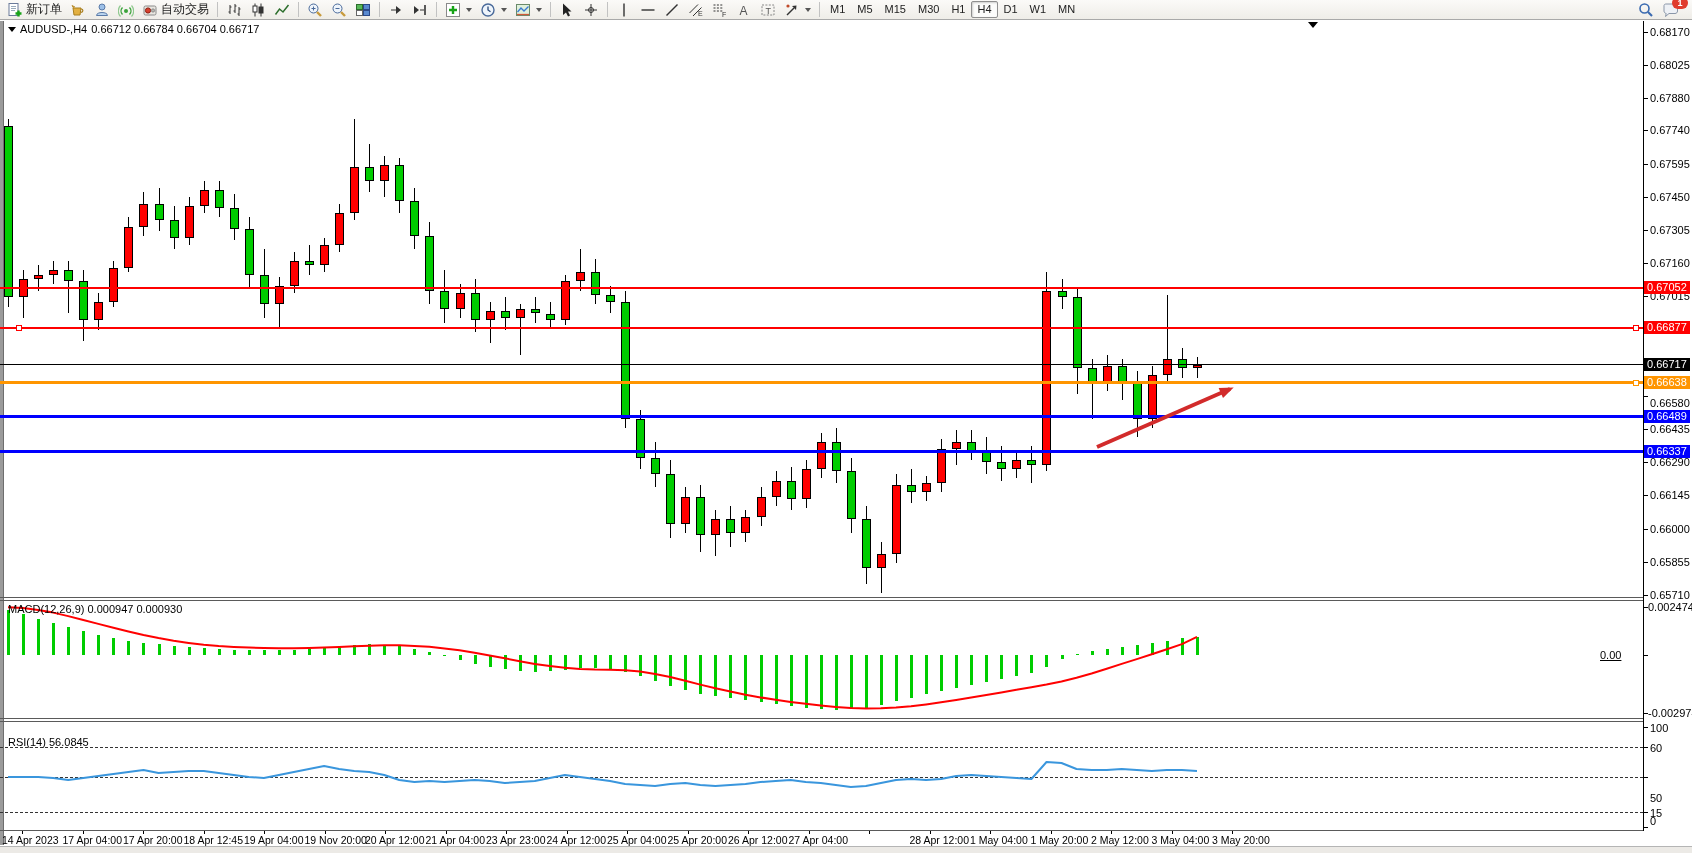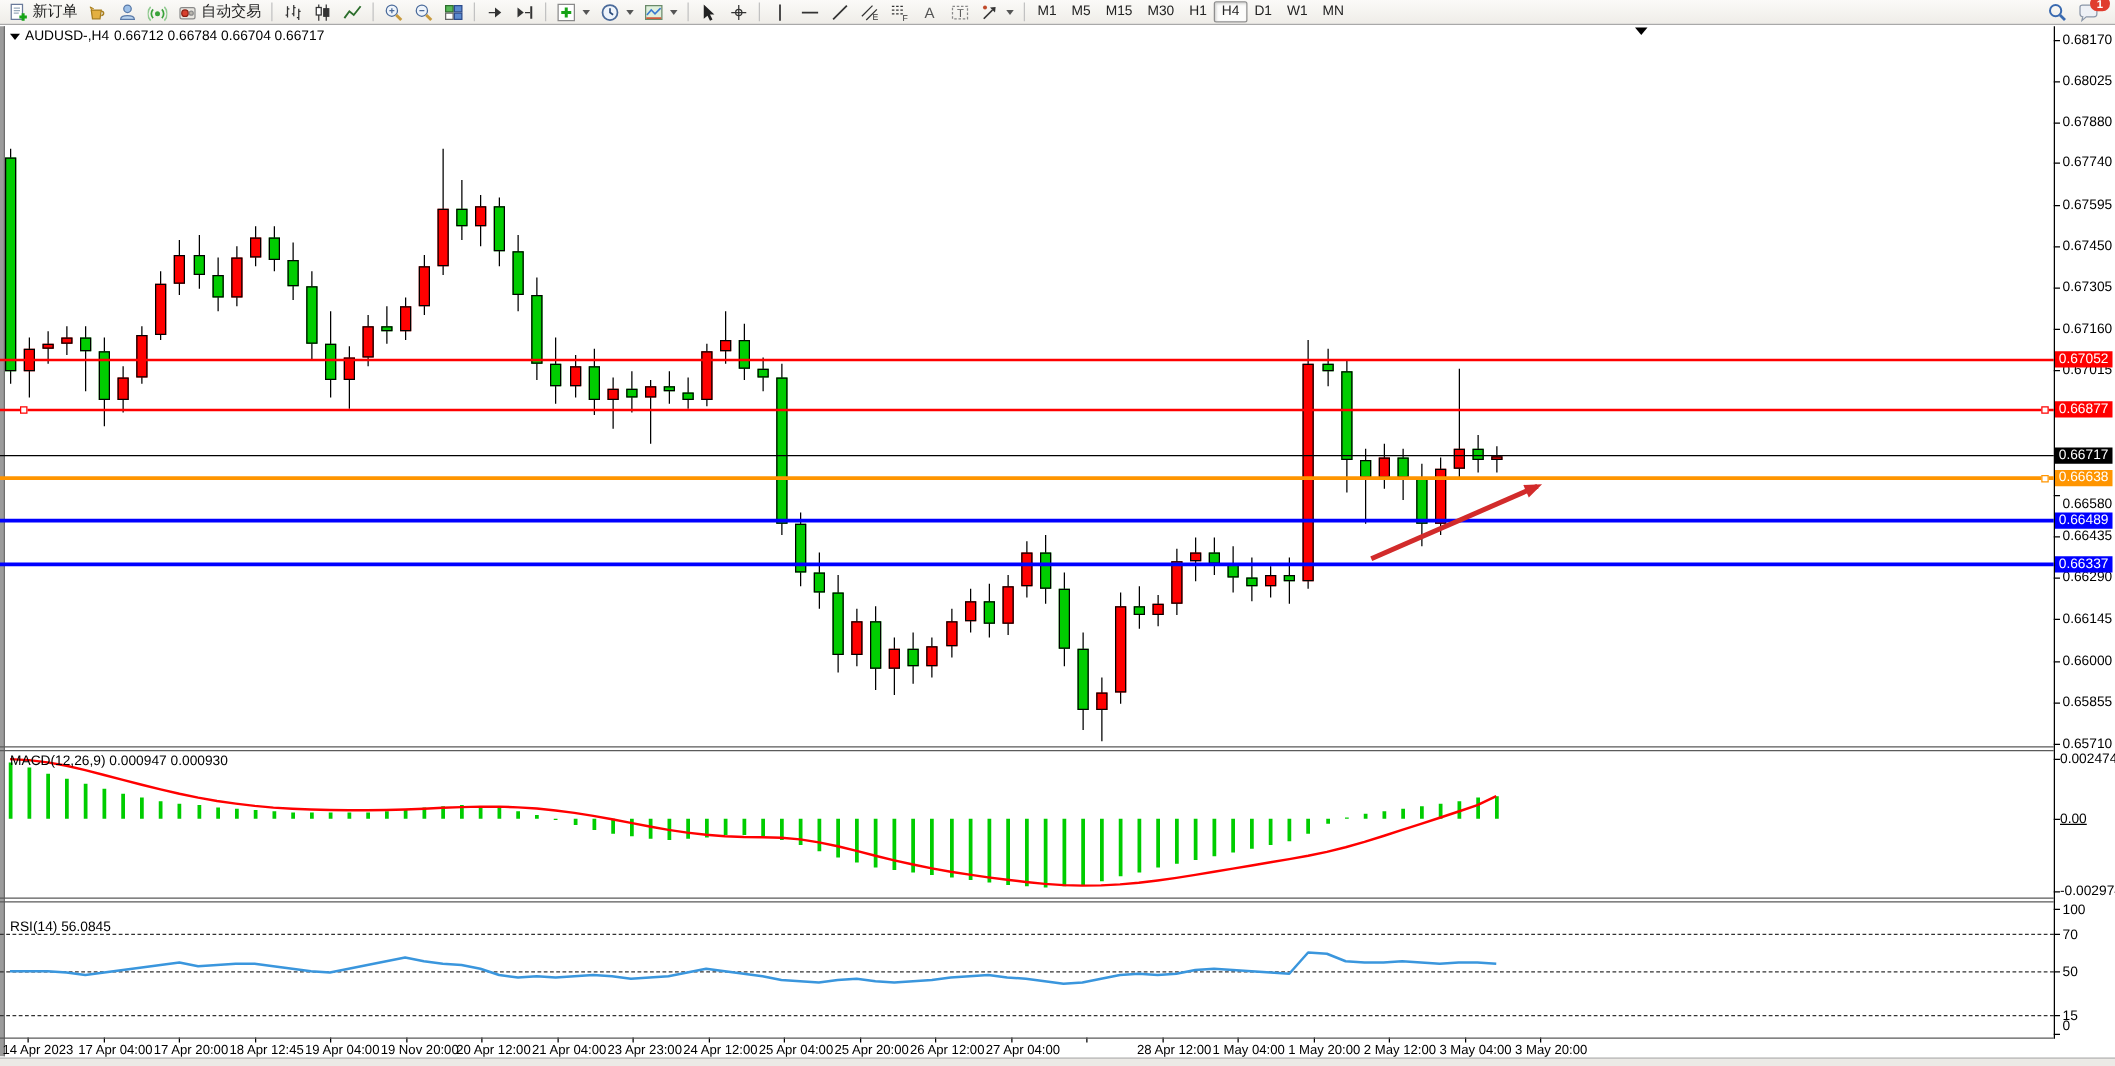--- a/index.html
+++ b/index.html
@@ -597,31 +597,31 @@
       <div class="hist" style="left: 1105.65px; top: 648.58px; height: 6.42015px; background: rgb(0, 205, 0);"></div>
       <div class="hist" style="left: 1120.7px; top: 646.634px; height: 8.36565px; background: rgb(0, 205, 0);"></div>
       <div class="hist" style="left: 1135.75px; top: 644.689px; height: 10.3111px; background: rgb(0, 205, 0);"></div>
       <div class="hist" style="left: 1150.8px; top: 642.743px; height: 12.2567px; background: rgb(0, 205, 0);"></div>
       <div class="hist" style="left: 1165.85px; top: 640.798px; height: 14.2021px; background: rgb(0, 205, 0);"></div>
       <div class="hist" style="left: 1180.9px; top: 638.269px; height: 16.7313px; background: rgb(0, 205, 0);"></div>
       <div class="hist" style="left: 1195.95px; top: 636.518px; height: 18.4823px; background: rgb(0, 205, 0);"></div>
       <div class="tick-dash" style="top: 606.868px;"></div>
       <div class="tick-label" style="top: 600.868px; left: 1648px;">0.002474</div>
       <div class="tick-dash" style="top: 655px;"></div>
-      <div class="tick-label" style="top: 649px; left: 1648px; text-decoration: underline;">0.00</div>
+      <div class="tick-label" style="top: 649px; left: 1600px; text-decoration: underline;">0.00</div>
       <div class="tick-dash" style="top: 712.859px;"></div>
       <div class="tick-label" style="top: 706.859px; left: 1648px;">-0.002974</div>
       <div class="tick-dash" style="top: 727px;"></div>
       <div class="tick-label" style="top: 722px; left: 1650px;">100</div>
       <div class="dashed" style="top: 747px;"></div>
       <div class="tick-dash" style="top: 747px;"></div>
-      <div class="tick-label" style="top: 742px; left: 1650px;">70</div>
+      <div class="tick-label" style="top: 742px; left: 1650px;">60</div>
       <div class="dashed" style="top: 777px;"></div>
       <div class="tick-dash" style="top: 777px;"></div>
-      <div class="tick-label" style="top: 772px; left: 1650px;">50</div>
+      <div class="tick-label" style="top: 792px; left: 1650px;">50</div>
       <div class="dashed" style="top: 812px;"></div>
       <div class="tick-dash" style="top: 812px;"></div>
       <div class="tick-label" style="top: 807px; left: 1650px;">15</div>
       <div class="tick-dash" style="top: 827px;"></div>
       <div class="tick-label" style="top: 815px; left: 1650px;">0</div>
       <svg width="1692" height="853" class="layer">
         <polyline points="8.0,607.3 23.1,608.1 38.1,609.9 53.2,612.6 68.2,616.1 83.3,620.0 98.3,623.9 113.4,627.8 128.4,631.5 143.5,635.0 158.5,638.1 173.6,640.8 188.6,642.9 203.7,644.7 218.7,646.1 233.8,647.0 248.8,647.6 263.9,648.0 278.9,648.2 293.9,648.2 309.0,648.0 324.1,647.6 339.1,647.0 354.2,646.2 369.2,645.7 384.3,645.3 399.3,645.3 414.4,645.9 429.4,646.8 444.5,648.4 459.5,650.3 474.6,652.7 489.6,655.4 504.7,658.3 519.7,661.2 534.8,663.9 549.8,666.1 564.9,667.8 579.9,669.0 595.0,669.6 610.0,669.8 625.1,670.2 640.1,671.5 655.1,673.9 670.2,677.0 685.3,680.7 700.3,684.6 715.4,688.3 730.4,691.6 745.5,694.7 760.5,697.4 775.6,699.7 790.6,701.9 805.7,703.8 820.7,705.6 835.8,707.1 850.8,708.1 865.9,708.5 880.9,708.3 896.0,707.5 911.0,706.2 926.1,704.4 941.1,702.3 956.2,699.9 971.2,697.4 986.3,694.9 1001.3,692.4 1016.4,689.8 1031.4,687.3 1046.5,684.6 1061.5,681.5 1076.5,677.8 1091.6,673.5 1106.7,668.8 1121.7,663.9 1136.8,659.1 1151.8,654.2 1166.9,649.2 1181.9,644.1 1197.0,636.9" fill="none" stroke="#FF0000" stroke-width="2" stroke-linejoin="round"></polyline>
         <polyline points="8.0,777.0 23.1,777.0 38.1,777.0 53.2,778.0 68.2,780.0 83.3,778.0 98.3,776.0 113.4,774.0 128.4,772.0 143.5,770.0 158.5,773.0 173.6,772.0 188.6,771.0 203.7,771.0 218.7,773.0 233.8,775.0 248.8,777.0 263.9,778.0 278.9,775.0 293.9,772.0 309.0,769.0 324.1,766.0 339.1,769.0 354.2,771.0 369.2,772.0 384.3,775.0 399.3,780.0 414.4,782.0 429.4,781.0 444.5,782.0 459.5,781.0 474.6,780.0 489.6,781.0 504.7,783.0 519.7,782.0 534.8,781.0 549.8,778.0 564.9,775.0 579.9,777.0 595.0,779.0 610.0,781.0 625.1,784.0 640.1,785.0 655.1,786.0 670.2,784.0 685.3,783.0 700.3,785.0 715.4,786.0 730.4,785.0 745.5,784.0 760.5,782.0 775.6,781.0 790.6,780.0 805.7,782.0 820.7,783.0 835.8,785.0 850.8,787.0 865.9,786.0 880.9,783.0 896.0,780.0 911.0,779.0 926.1,780.0 941.1,779.0 956.2,776.0 971.2,775.0 986.3,776.0 1001.3,777.0 1016.4,778.0 1031.4,779.0 1046.5,762.0 1061.5,763.0 1076.5,769.0 1091.6,770.0 1106.7,770.0 1121.7,769.0 1136.8,770.0 1151.8,771.0 1166.9,770.0 1181.9,770.0 1197.0,771.0" fill="none" stroke="#3A96DD" stroke-width="2" stroke-linejoin="round"></polyline>
         <line x1="1097" y1="447" x2="1230" y2="389" stroke="#D22B2B" stroke-width="4"></line>
         <polygon points="1233.6665248861036,387.4010643353834 1223.0322243235887,398.03881087993403 1218.6351512458932,387.9558674431491" fill="#D22B2B"></polygon>

